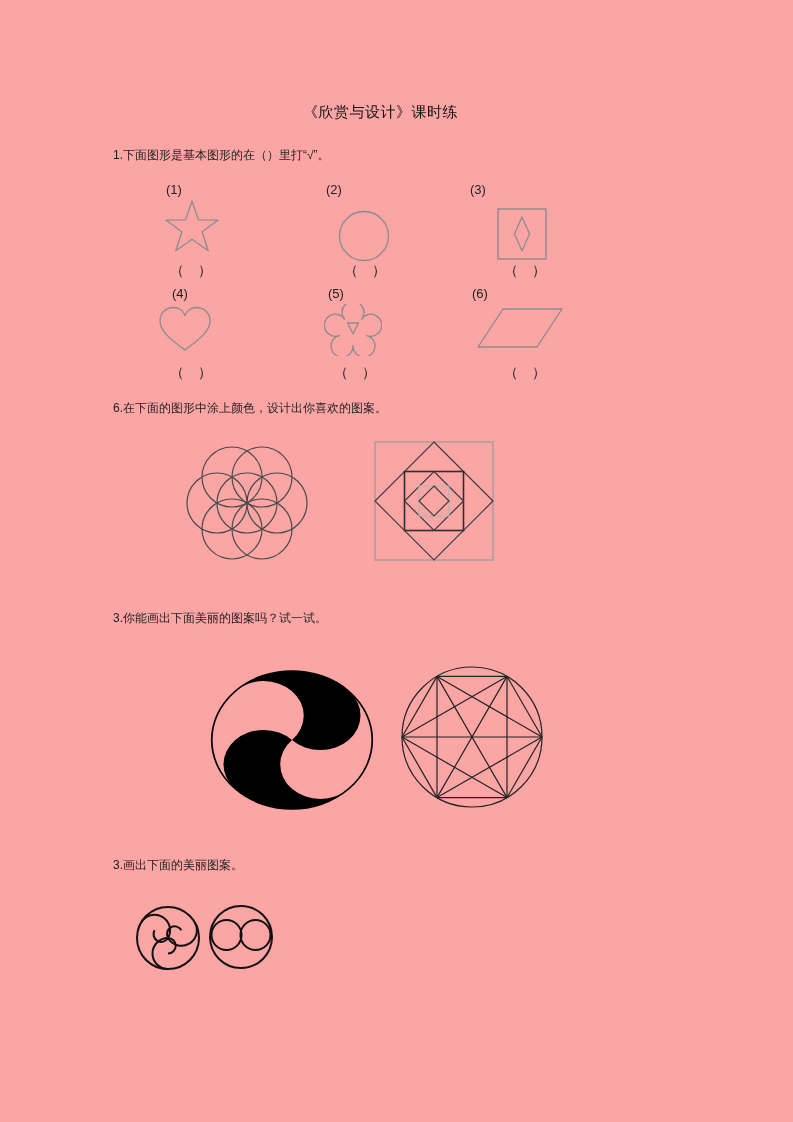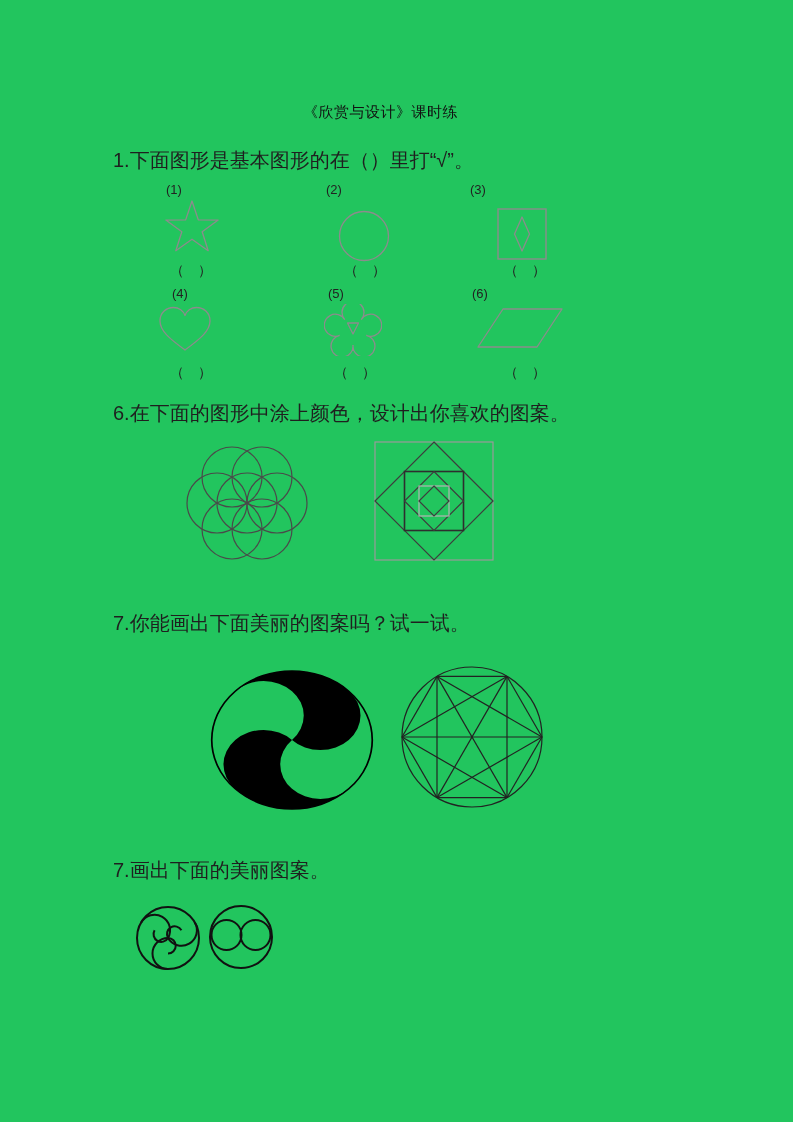--- a/index.html
+++ b/index.html
@@ -1,20 +1,20 @@
 <!DOCTYPE html>
 <html><head>
 <meta charset="utf-8">
 <style>
   html,body{margin:0;padding:0;background:#fff;}
-  .page{position:relative;width:793px;height:1122px;background:#22c55e;overflow:hidden;
+  .page{position:relative;width:793px;height:1122px;background:#fca5a5;overflow:hidden;
         font-family:"Liberation Sans","DejaVu Sans",sans-serif;color:#1f1f1f;}
   .abs{position:absolute;}
   .title{font-size:15px;letter-spacing:0.5px;color:#111;}
-  .qtext{font-size:20px;color:#1f1f1f;}
+  .qtext{font-size:12px;color:#1f1f1f;}
   .shape-label{font-size:13px;color:#222;}
   .blank{font-size:14px;color:#222;}
   svg{display:block;}
 </style>
 </head>
 <body>
 
 <div class="page">
 
   <div class="abs title" style="left:303px;top:103px;">《欣赏与设计》课时练</div>
@@ -95,21 +95,21 @@
     <svg width="120" height="120" viewBox="-60 -60 120 120">
       <rect x="-59" y="-59" width="118" height="118" fill="none" stroke="#9a9a9a" stroke-width="1.2"></rect>
       <polygon points="0,-59 59,0 0,59 -59,0" fill="none" stroke="#3d3d3d" stroke-width="1.2"></polygon>
       <rect x="-29.5" y="-29.5" width="59" height="59" fill="none" stroke="#2e2e2e" stroke-width="1.6"></rect>
       <polygon points="0,-29.5 29.5,0 0,29.5 -29.5,0" fill="none" stroke="#3d3d3d" stroke-width="1.2"></polygon>
       <rect x="-15" y="-15" width="30" height="30" fill="none" stroke="#b5b5b5" stroke-width="1.2"></rect>
       <polygon points="0,-15 15,0 0,15 -15,0" fill="none" stroke="#3d3d3d" stroke-width="1.2"></polygon>
     </svg>
   </div>
 
-  <div class="abs qtext" style="left:113px;top:610px;">7.你能画出下面美丽的图案吗？试一试。</div>
+  <div class="abs qtext" style="left:113px;top:610px;">3.你能画出下面美丽的图案吗？试一试。</div>
 
   <div class="abs" style="left:206px;top:666px;">
     <svg width="172" height="148" viewBox="-75 -75 150 150" preserveAspectRatio="none">
       <circle cx="0" cy="0" r="70" fill="none" stroke="#000" stroke-width="1.5"></circle>
       <g transform="rotate(45)" fill="#000">
         <path d="M -70 0 A 70 70 0 0 1 0 -70 A 35 35 0 0 1 0 0 A 35 35 0 0 0 -70 0 Z"></path>
         <path d="M 70 0 A 70 70 0 0 1 0 70 A 35 35 0 0 1 0 0 A 35 35 0 0 0 70 0 Z"></path>
       </g>
     </svg>
   </div>
@@ -130,21 +130,21 @@
         <line x1="-35" y1="60.6" x2="-70" y2="0"></line>
         <line x1="-35" y1="60.6" x2="-35" y2="-60.6"></line>
         <line x1="-35" y1="60.6" x2="35" y2="-60.6"></line>
         <line x1="-70" y1="0" x2="-35" y2="-60.6"></line>
         <line x1="-70" y1="0" x2="35" y2="-60.6"></line>
         <line x1="-35" y1="-60.6" x2="35" y2="-60.6"></line>
       </g>
     </svg>
   </div>
 
-  <div class="abs qtext" style="left:113px;top:857px;">7.画出下面的美丽图案。</div>
+  <div class="abs qtext" style="left:113px;top:857px;">3.画出下面的美丽图案。</div>
 
   <div class="abs" style="left:133px;top:903px;">
     <svg width="70" height="70" viewBox="-35 -35 70 70">
       <circle cx="0" cy="0" r="31" fill="none" stroke="#111" stroke-width="2"></circle>
       <g fill="none" stroke="#111" stroke-width="2">
         <path d="M 0 31 A 15.5 15.5 0 0 1 0 0 A 7.75 7.75 0 0 1 0 15.5"></path>
         <path d="M 0 31 A 15.5 15.5 0 0 1 0 0 A 7.75 7.75 0 0 1 0 15.5" transform="rotate(120)"></path>
         <path d="M 0 31 A 15.5 15.5 0 0 1 0 0 A 7.75 7.75 0 0 1 0 15.5" transform="rotate(240)"></path>
       </g>
     </svg>

